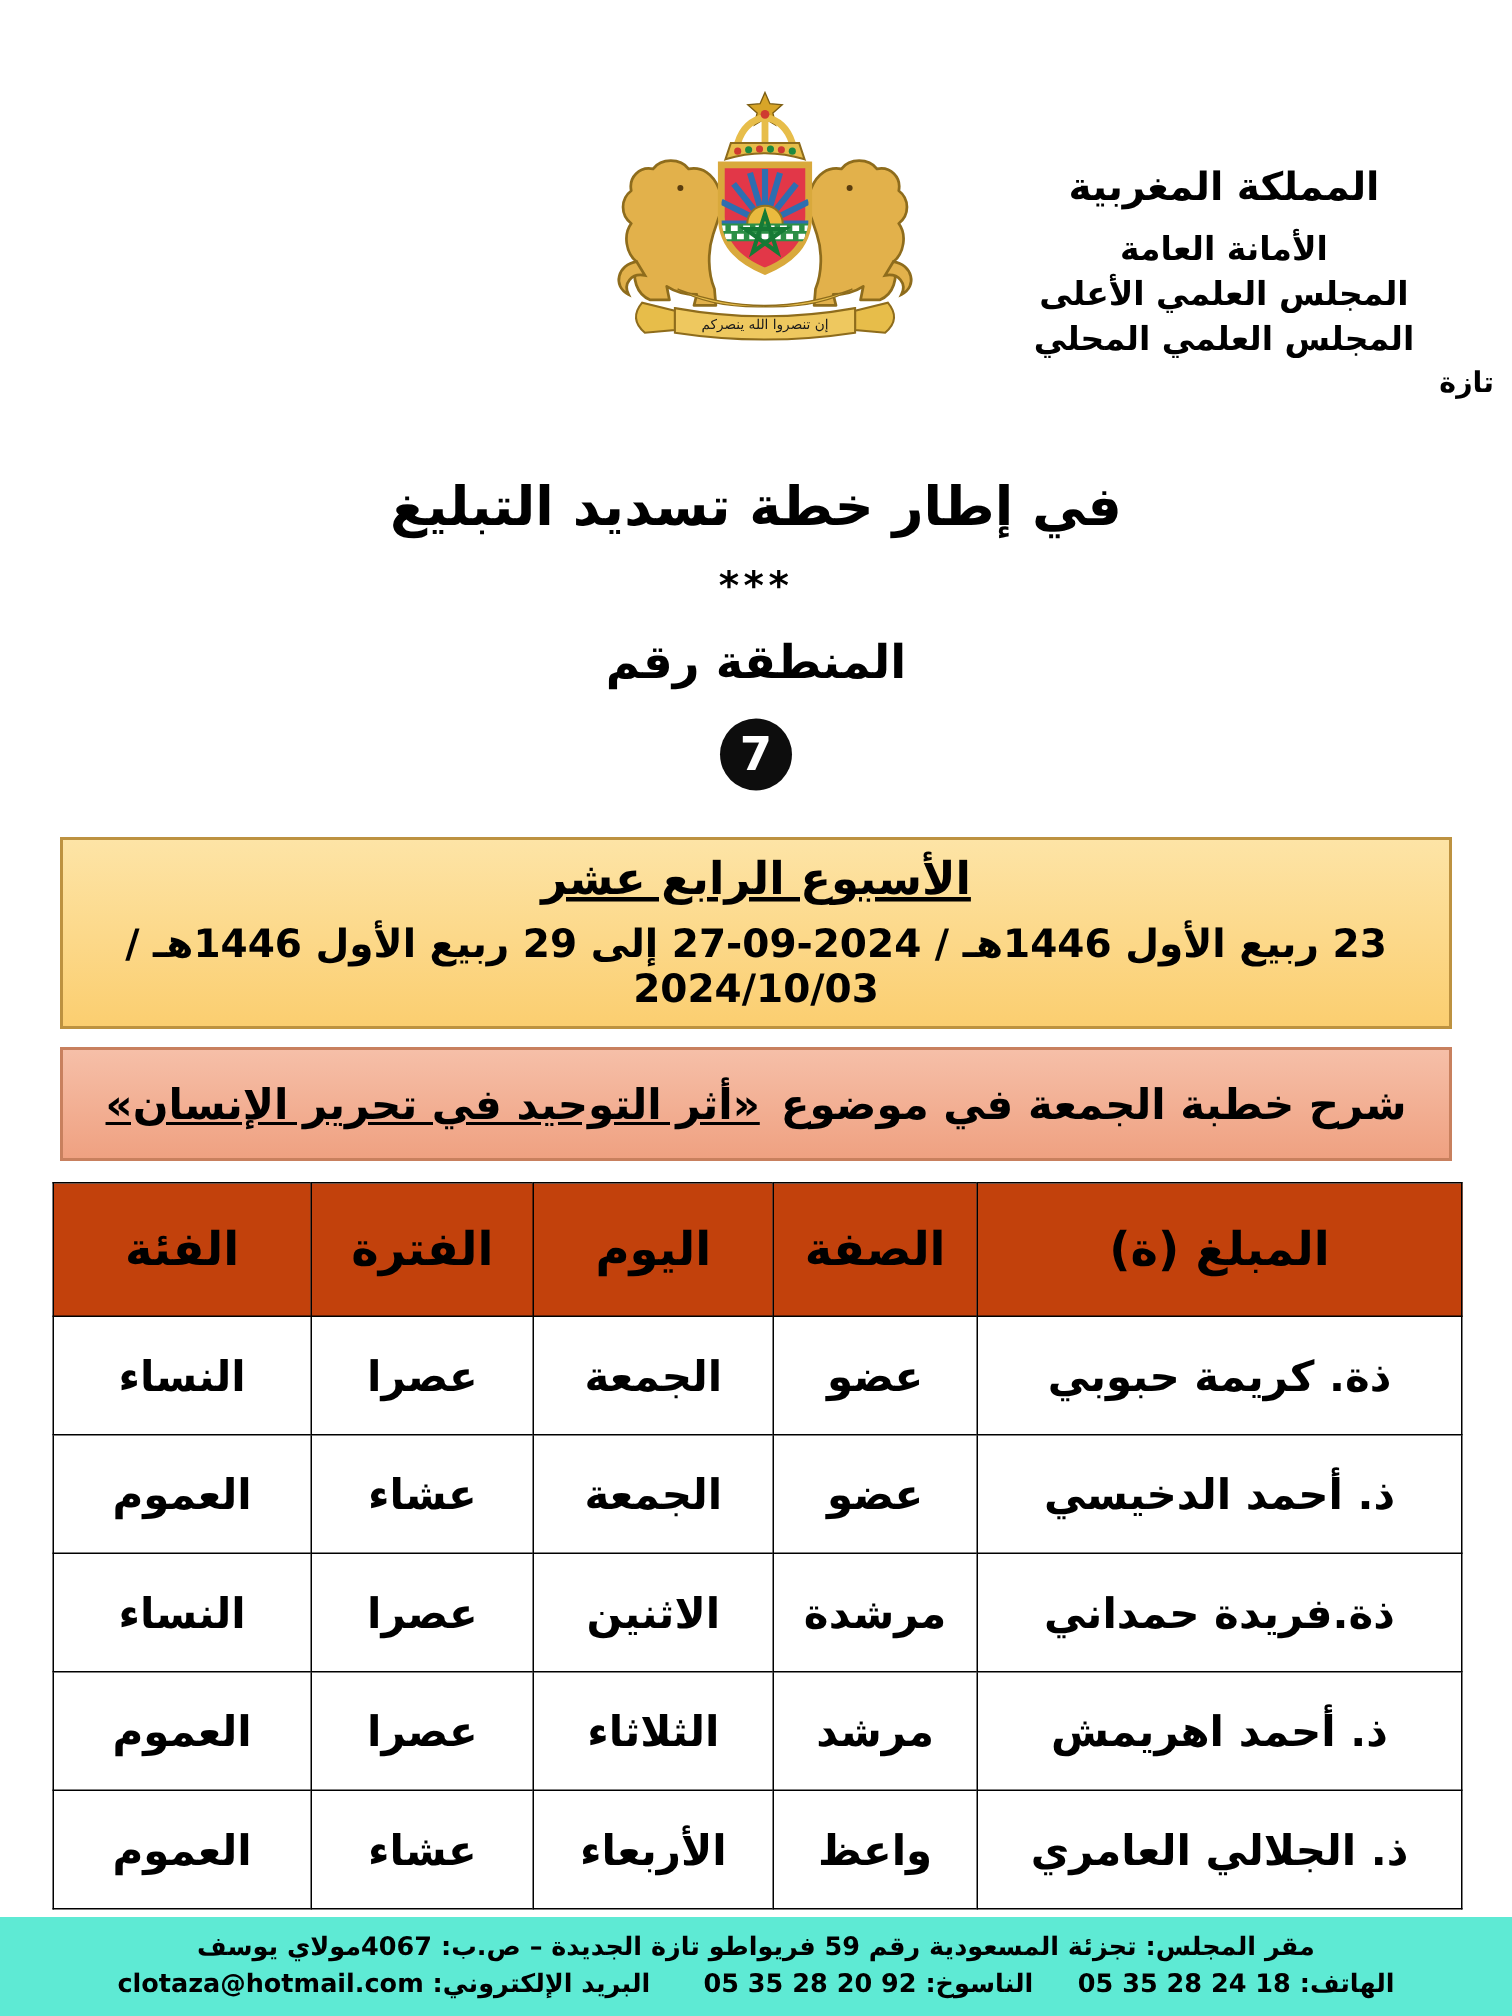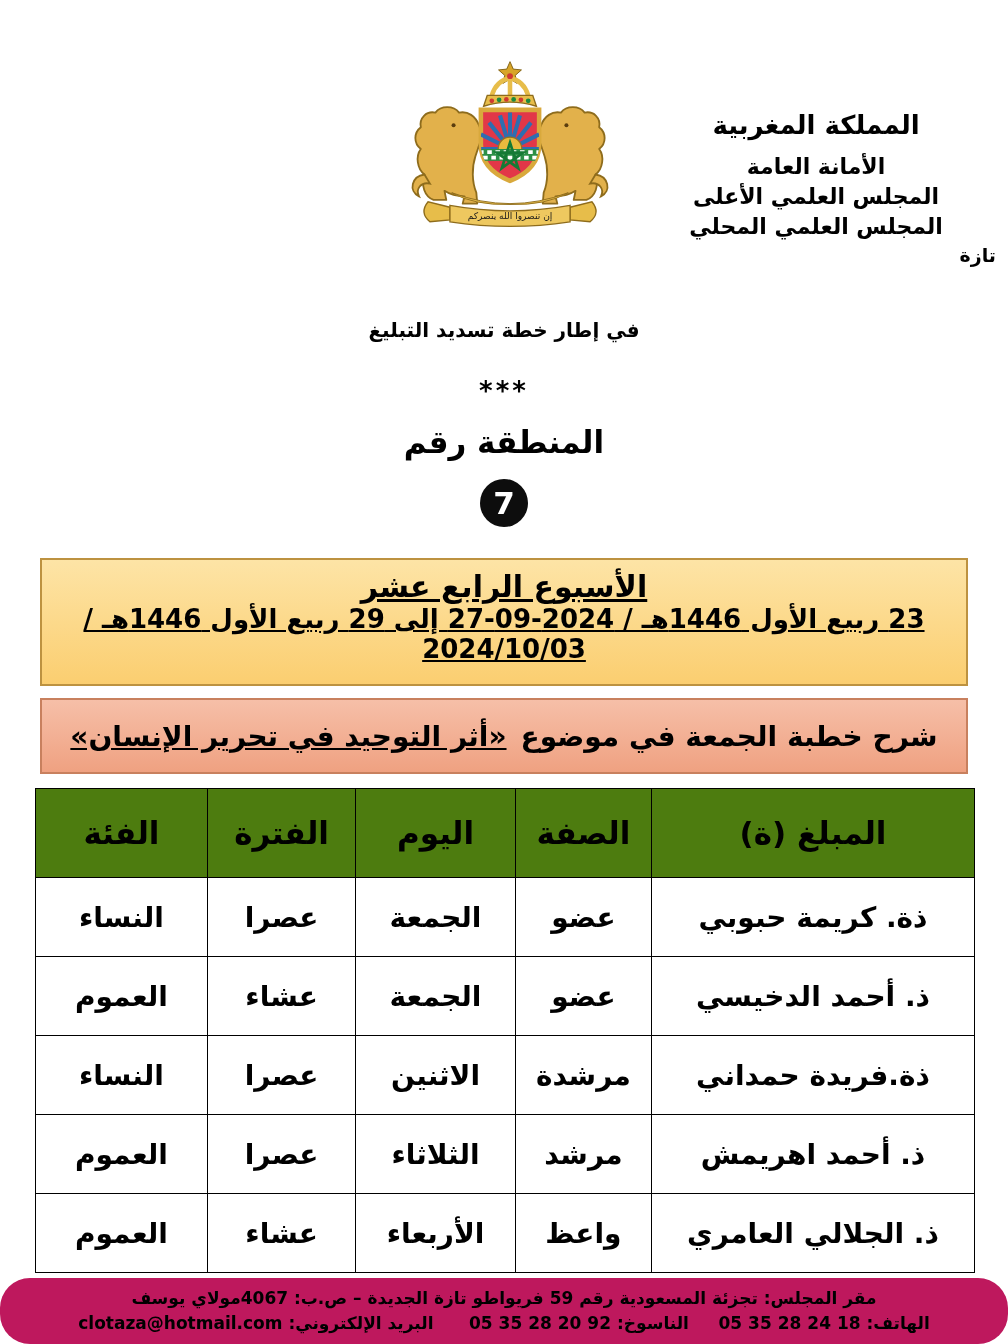--- a/index.html
+++ b/index.html
@@ -12,21 +12,21 @@
   .org-line{font-size:22px;line-height:30px;}
   .org-line-small{font-size:19px;line-height:26px;text-align:right;}
 
   
   .emblem{position:absolute;left:396px;top:58px;width:228px;height:182px;}
 
   
   .title-program{position:absolute;top:236px;left:0;width:100%;text-align:center;
                  font-size:36px;font-weight:bold;}
   .title-framework{position:absolute;top:318px;left:0;width:100%;text-align:center;
-                 font-size:20px;font-weight:bold;}
+                 font-size:36px;font-weight:bold;}
   .stars{position:absolute;top:376px;left:0;width:100%;text-align:center;
          font-size:26px;font-weight:bold;letter-spacing:3px;}
   .zone-label{position:absolute;top:424px;left:0;width:100%;text-align:center;
               font-size:31px;font-weight:bold;}
   .zone-circle{position:absolute;top:479px;left:50%;transform:translateX(-50%);
                width:48px;height:48px;border-radius:50%;background:#0d0d0d;color:#fff;
                display:flex;align-items:center;justify-content:center;
                font-size:31px;font-weight:bold;}
 
   
@@ -35,40 +35,40 @@
                 border:2px solid #3c8a22;border-right:none;border-radius:10px 0 0 10px;
                 box-shadow:inset 0 2px 3px rgba(255,255,255,.45);
                 display:flex;align-items:center;justify-content:center;
                 color:#fff;font-size:28px;font-weight:bold;}
 
   
   .week-box{position:absolute;left:40px;top:558px;width:924px;height:124px;
             background:linear-gradient(#fde4a6,#fbce70);border:2px solid #bd9240;
             text-align:center;}
   .week-title{margin-top:9px;font-size:30px;font-weight:bold;text-decoration:underline;}
-  .week-dates{font-size:26px;font-weight:bold;text-decoration:underline;}
+  .week-dates{margin-top:11px;font-size:26px;font-weight:bold;}
 
   
   .topic-box{position:absolute;left:40px;top:698px;width:924px;height:72px;
              background:linear-gradient(#f6bfa8,#efa181);border:2px solid #c8805e;
              display:flex;align-items:center;justify-content:center;gap:14px;
              font-size:28px;font-weight:bold;}
   .topic-quote{text-decoration:underline;}
 
   
   .schedule{position:absolute;left:35px;top:788px;width:940px;border-collapse:collapse;
             table-layout:fixed;}
-  .schedule th{height:86px;background:#4d7c0f;border:1.5px solid #000;
+  .schedule th{height:86px;background:#c2410c;border:1.5px solid #000;
                font-size:31px;font-weight:bold;text-align:center;vertical-align:middle;}
   .schedule td{height:76px;border:1.5px solid #000;background:#fff;
                font-size:28px;font-weight:bold;text-align:center;vertical-align:middle;}
 
   
-  .page-footer{position:absolute;left:0;bottom:0;width:100%;height:66px;background:#be185d;
-               text-align:center;padding-top:8px;box-sizing:border-box;border-radius:30px;}
+  .page-footer{position:absolute;left:0;bottom:0;width:100%;height:66px;background:#5eead4;
+               text-align:center;padding-top:8px;box-sizing:border-box;}
   .footer-line{font-size:17px;font-weight:bold;line-height:25px;white-space:pre;}
 </style>
 </head>
 <body>
 
 <div class="page">
 
   <div class="org-block">
     <div class="org-kingdom">المملكة المغربية</div>
     <div class="org-line">الأمانة العامة</div>

